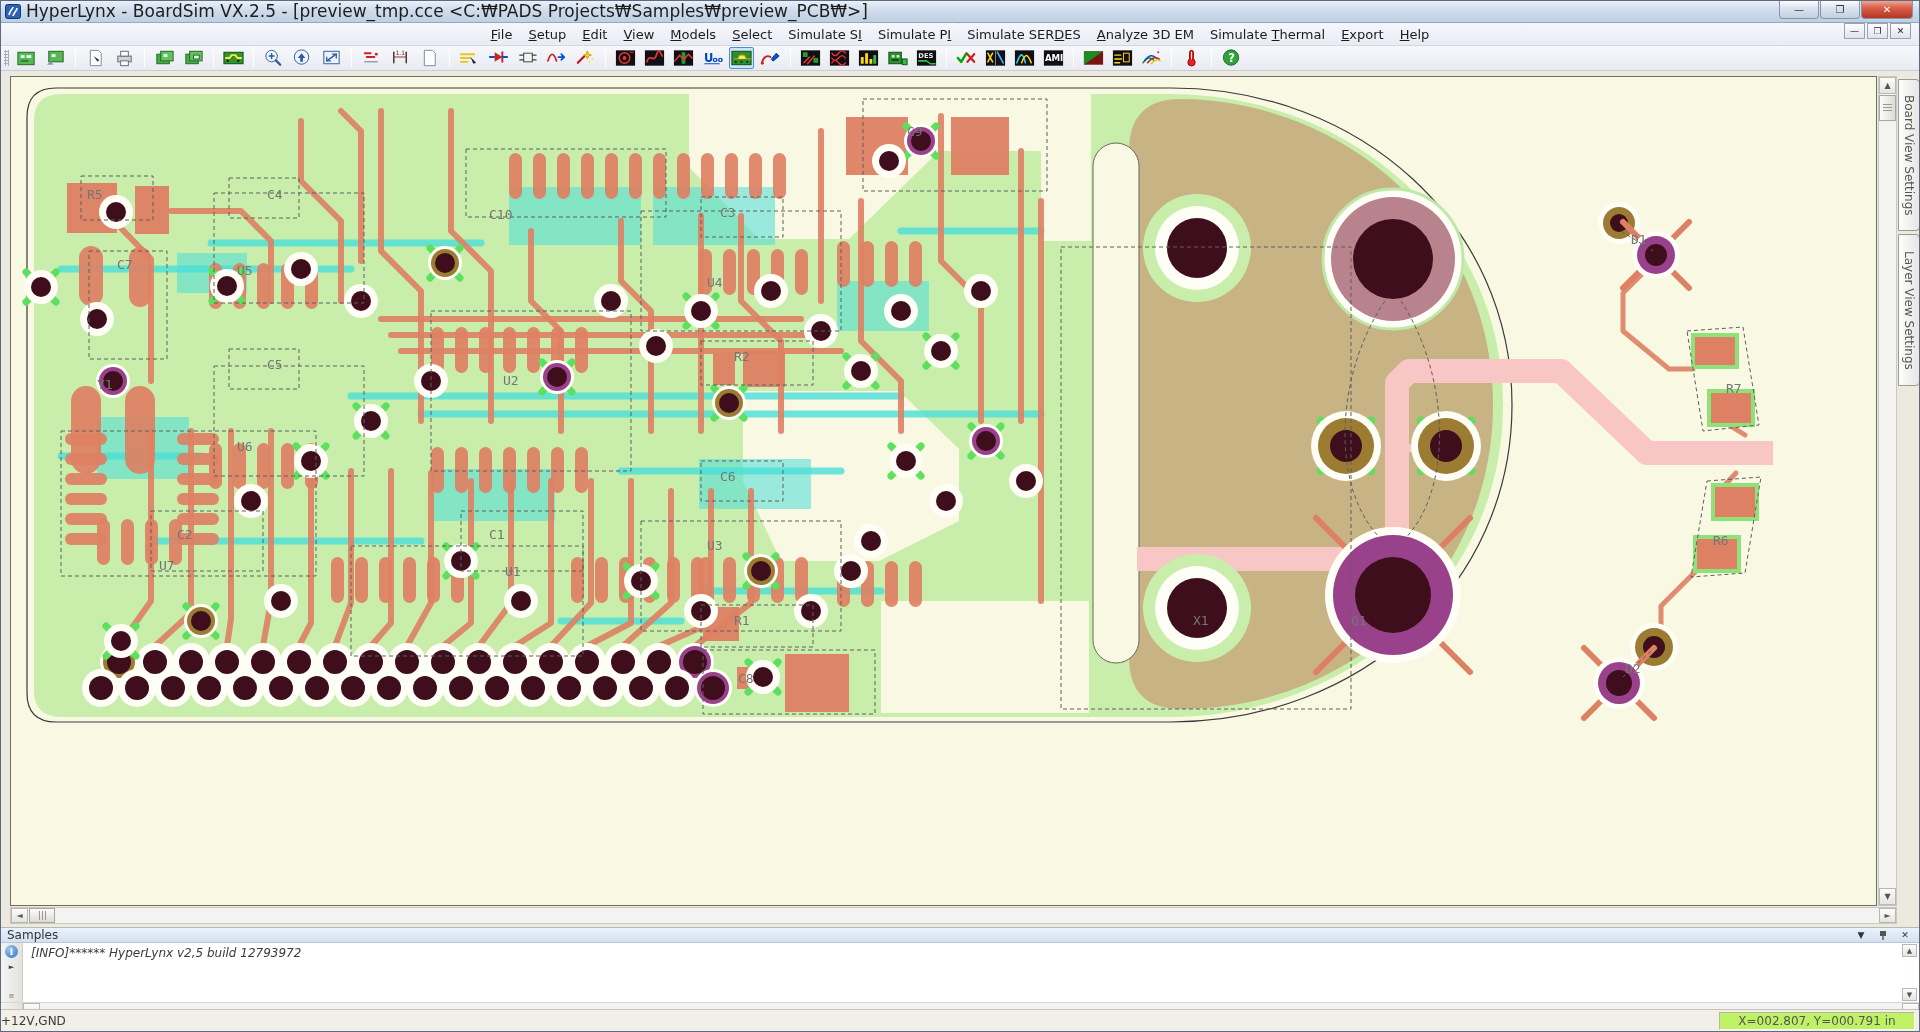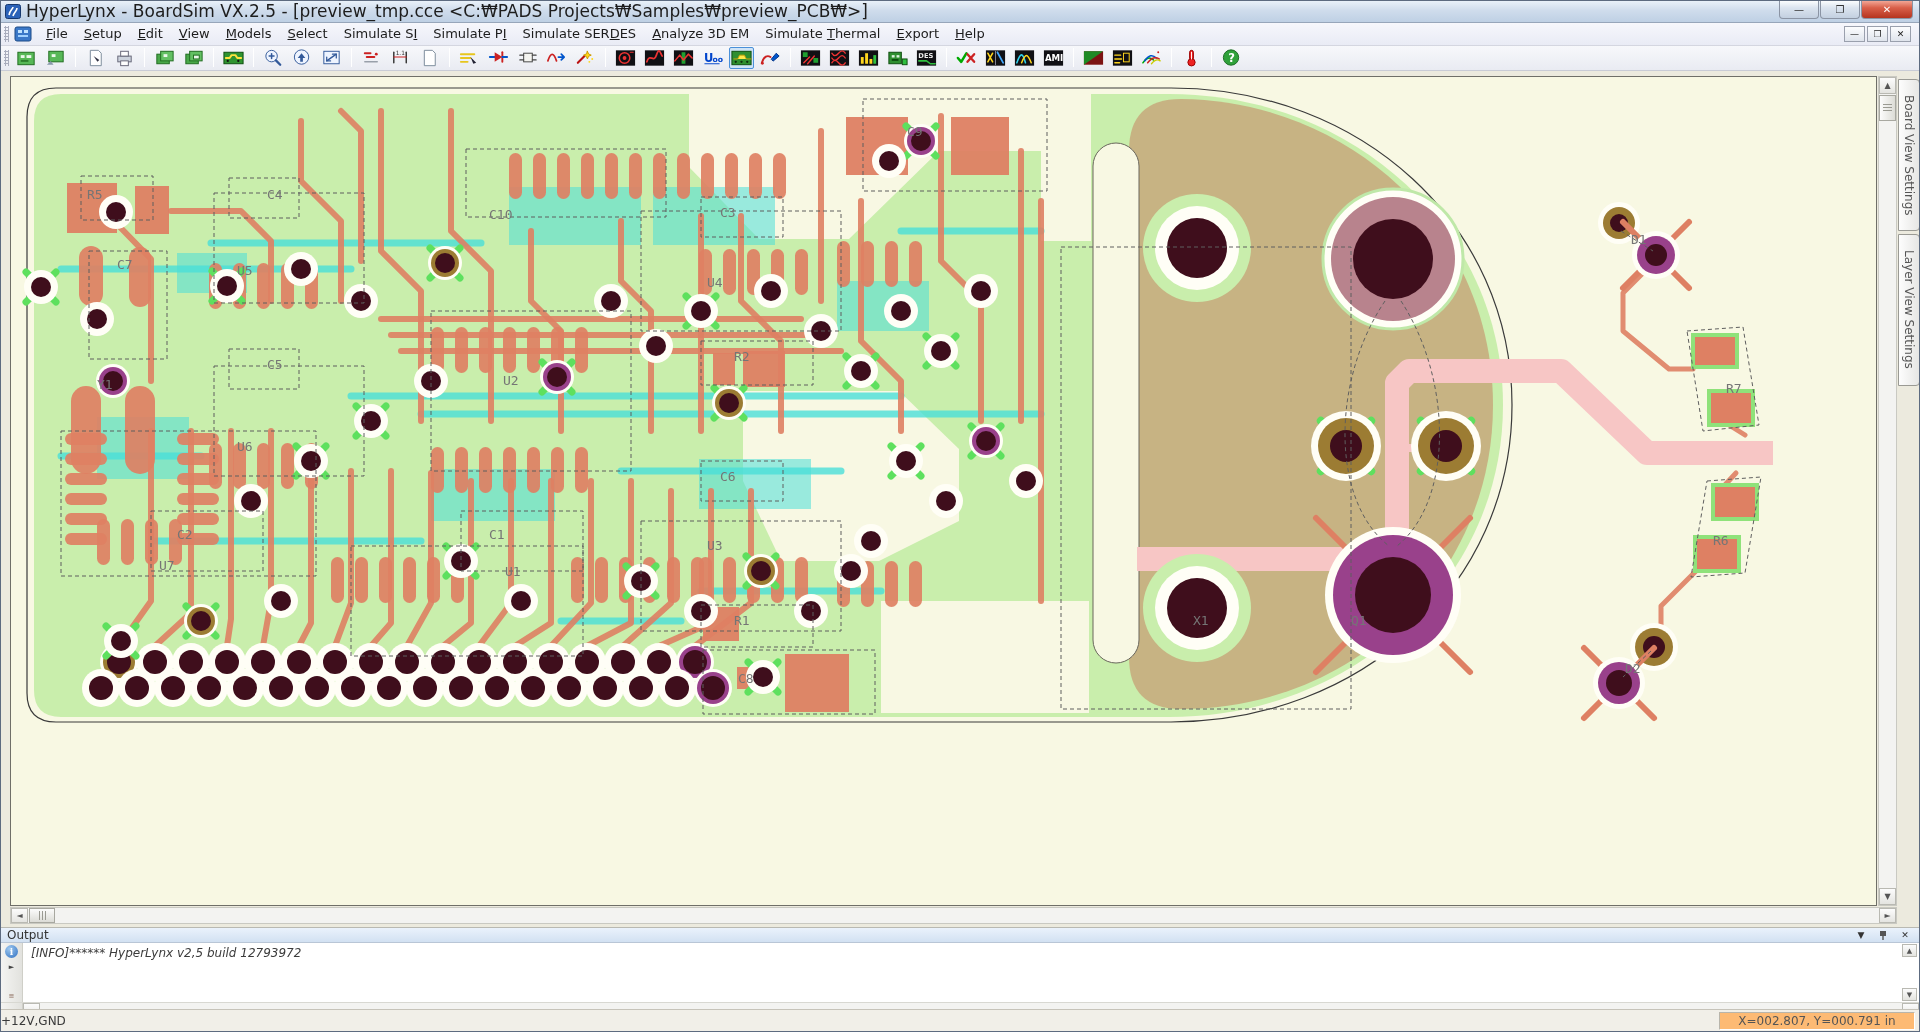--- a/index.html
+++ b/index.html
@@ -6,21 +6,21 @@
   *{box-sizing:border-box;}
   #app{width:1920px;height:1032px;display:flex;flex-direction:column;font-family:"DejaVu Sans",sans-serif;border:1px solid #5d6b80;background:#f0f0ee;overflow:hidden;}
   
   .titlebar{height:22px;display:flex;align-items:center;background:linear-gradient(#e9f1f9,#cfdcec 45%,#bed0e4);border-bottom:1px solid #97a6ba;position:relative;}
   .titlebar .appicon{width:16px;height:15px;margin:0 5px 0 4px;}
   .titlebar .title{font-size:17px;color:#1d1d1d;white-space:nowrap;}
   .winbtns{position:absolute;right:6px;top:0;display:flex;}
   .winbtn{width:40px;height:18px;border:1px solid #8b94a4;border-top:none;border-radius:0 0 4px 4px;background:linear-gradient(#fbfdfe,#dbe4ef 40%,#c3d0e0);display:flex;align-items:center;justify-content:center;font-size:10px;color:#333;margin-left:1px;}
   .winbtn.close{width:52px;background:linear-gradient(#f2a695,#d9604a 40%,#b5341f);color:#fff;font-weight:bold;}
   
-  .menubar{height:23px;display:flex;align-items:center;background:linear-gradient(#f6f7fc,#e9ebf5);border-bottom:1px solid #d4d6e0;position:relative;}
+  .menubar{height:23px;display:flex;align-items:center;background:linear-gradient(#f6f7fc,#e9ebf5);border-bottom:1px solid #d4d6e0;position:relative;flex-direction:column;}
   .grip{width:5px;height:16px;margin:0 3px;background-image:radial-gradient(circle,#a9adbd 1px,transparent 1.2px);background-size:3px 3px;}
   .menubar .docicon{width:18px;height:16px;margin:0 6px 0 2px;}
   .menuitem{padding:3px 8px;font-size:13px;color:#1c1c1c;white-space:nowrap;}
   .menuitem u{text-decoration:underline;}
   .mdibtns{position:absolute;right:8px;display:flex;gap:2px;}
   .mdibtn{width:21px;height:16px;border:1px solid #9aa0ad;background:linear-gradient(#fcfdfe,#dfe4ec);font-size:9px;color:#222;display:flex;align-items:center;justify-content:center;}
   
   .toolbar{height:25px;display:flex;align-items:center;background:linear-gradient(#f7f8fb,#e9ebf2);border-bottom:1px solid #c9ccd6;}
   .tbi{width:25px;height:22px;display:flex;align-items:center;justify-content:center;margin:0 2px;border:1px solid transparent;}
   .tbi.sel{border:1px solid #4a90d9;background:#cfe4f7;border-radius:2px;}
@@ -54,21 +54,21 @@
   .outmsgarea{flex:1;position:relative;font-size:12px;color:#3c3c3c;}
   .outmsg{position:absolute;left:8px;top:3px;white-space:pre;font-style:italic;}
   .outvscroll{position:absolute;right:2px;top:0;bottom:0;width:15px;display:flex;flex-direction:column;justify-content:space-between;padding:1px 0;}
   .outvscroll .sbtn{height:13px;width:15px;font-size:7px;}
   .outhscroll{height:17px;border-top:1px solid #d8d8d2;background:#f3f3f1;display:flex;align-items:center;}
   .outhscroll .spacer{width:22px;height:100%;background:linear-gradient(90deg,#f4f4f2,#e2e2de);border-right:1px solid #cfcfc8;}
   .outhscroll .sbtn{width:17px;height:15px;}
   
   .statusbar{height:22px;background:#f1efe8;border-top:1px solid #c6c3b9;display:flex;align-items:center;font-size:12px;color:#3a3a3a;}
   .statusleft{flex:1;}
-  .statusright{width:196px;height:18px;margin-right:4px;border:1px solid;border-color:#b8b5ab #ffffff #ffffff #b8b5ab;background:#fdba74;display:flex;align-items:center;justify-content:center;color:#555;}
+  .statusright{width:196px;height:18px;margin-right:4px;border:1px solid;border-color:#b8b5ab #ffffff #ffffff #b8b5ab;background:#bef264;display:flex;align-items:center;justify-content:center;color:#555;}
 </style>
 </head>
 <body>
 
 <div id="app">
 
   <div class="titlebar">
     <svg class="appicon" viewBox="0 0 16 15">
       <rect x="0.5" y="0.5" width="15" height="14" rx="2" fill="#2b62b8" stroke="#17386e"></rect>
       <path d="M4 11 C5 6 8 5 8 3 M8 12 C9 8 12 7 12 4" stroke="#ffffff" stroke-width="1.6" fill="none"></path>
@@ -919,21 +919,21 @@
       <div class="sbtn">►</div>
     </div>
     <div class="sidetabs" id="sidetabs">
         <div class="sidetab">Board View Settings</div>
         <div class="sidetab">Layer View Settings</div>
       </div>
   </div>
 
   <div class="outputpanel">
     <div class="outheader">
-      <span class="outtitle">Output</span>
+      <span class="outtitle">Samples</span>
       <span class="hicon">▼</span>
       <span class="hicon">
         <svg width="8" height="11" viewBox="0 0 8 11">
             <rect x="1" y="1" width="6" height="5" fill="#555"></rect>
             <line x1="4" y1="6" x2="4" y2="10" stroke="#555" stroke-width="1.4"></line>
           </svg>
       </span>
       <span class="hicon" style="font-weight:bold;">✕</span>
     </div>
     <div class="outbody">

